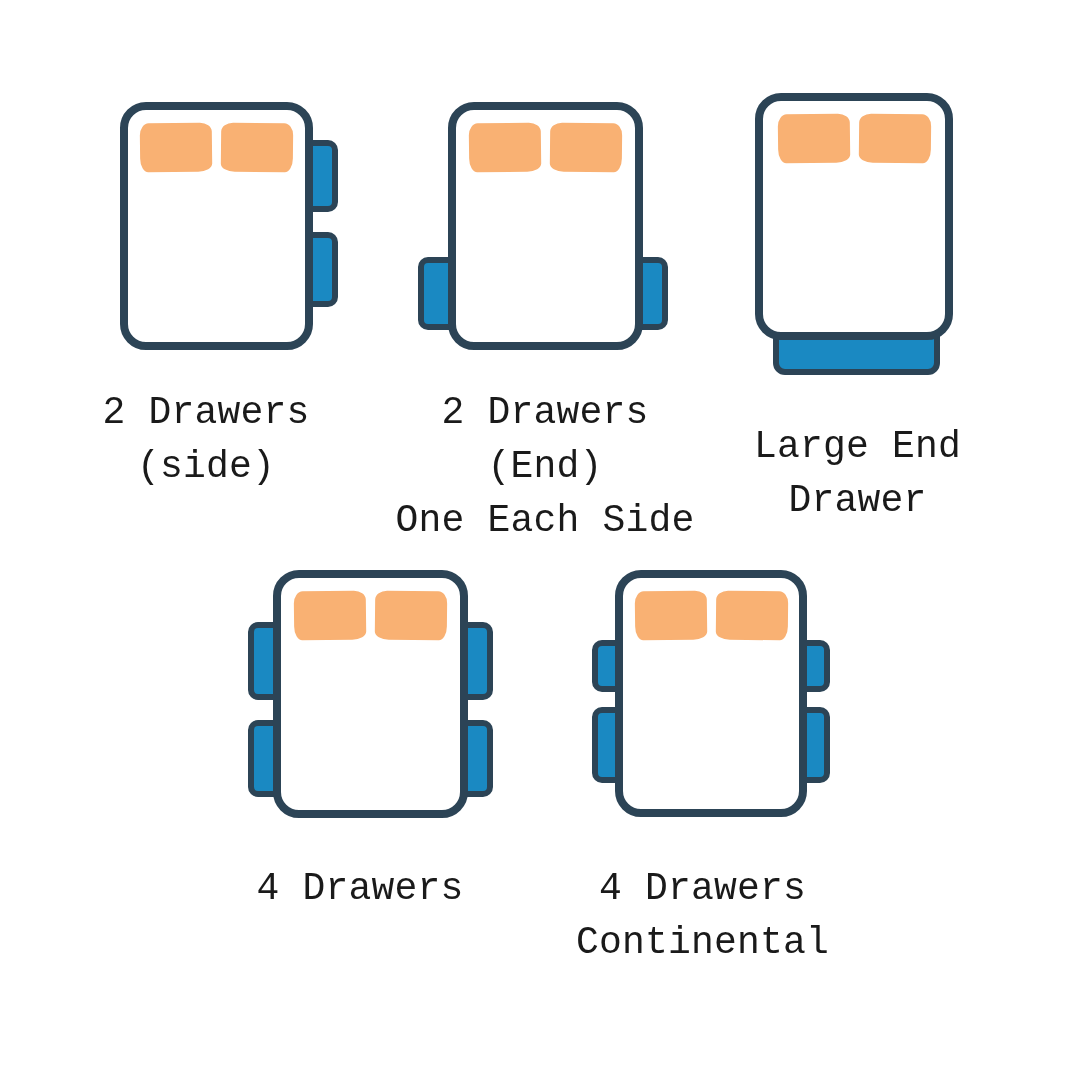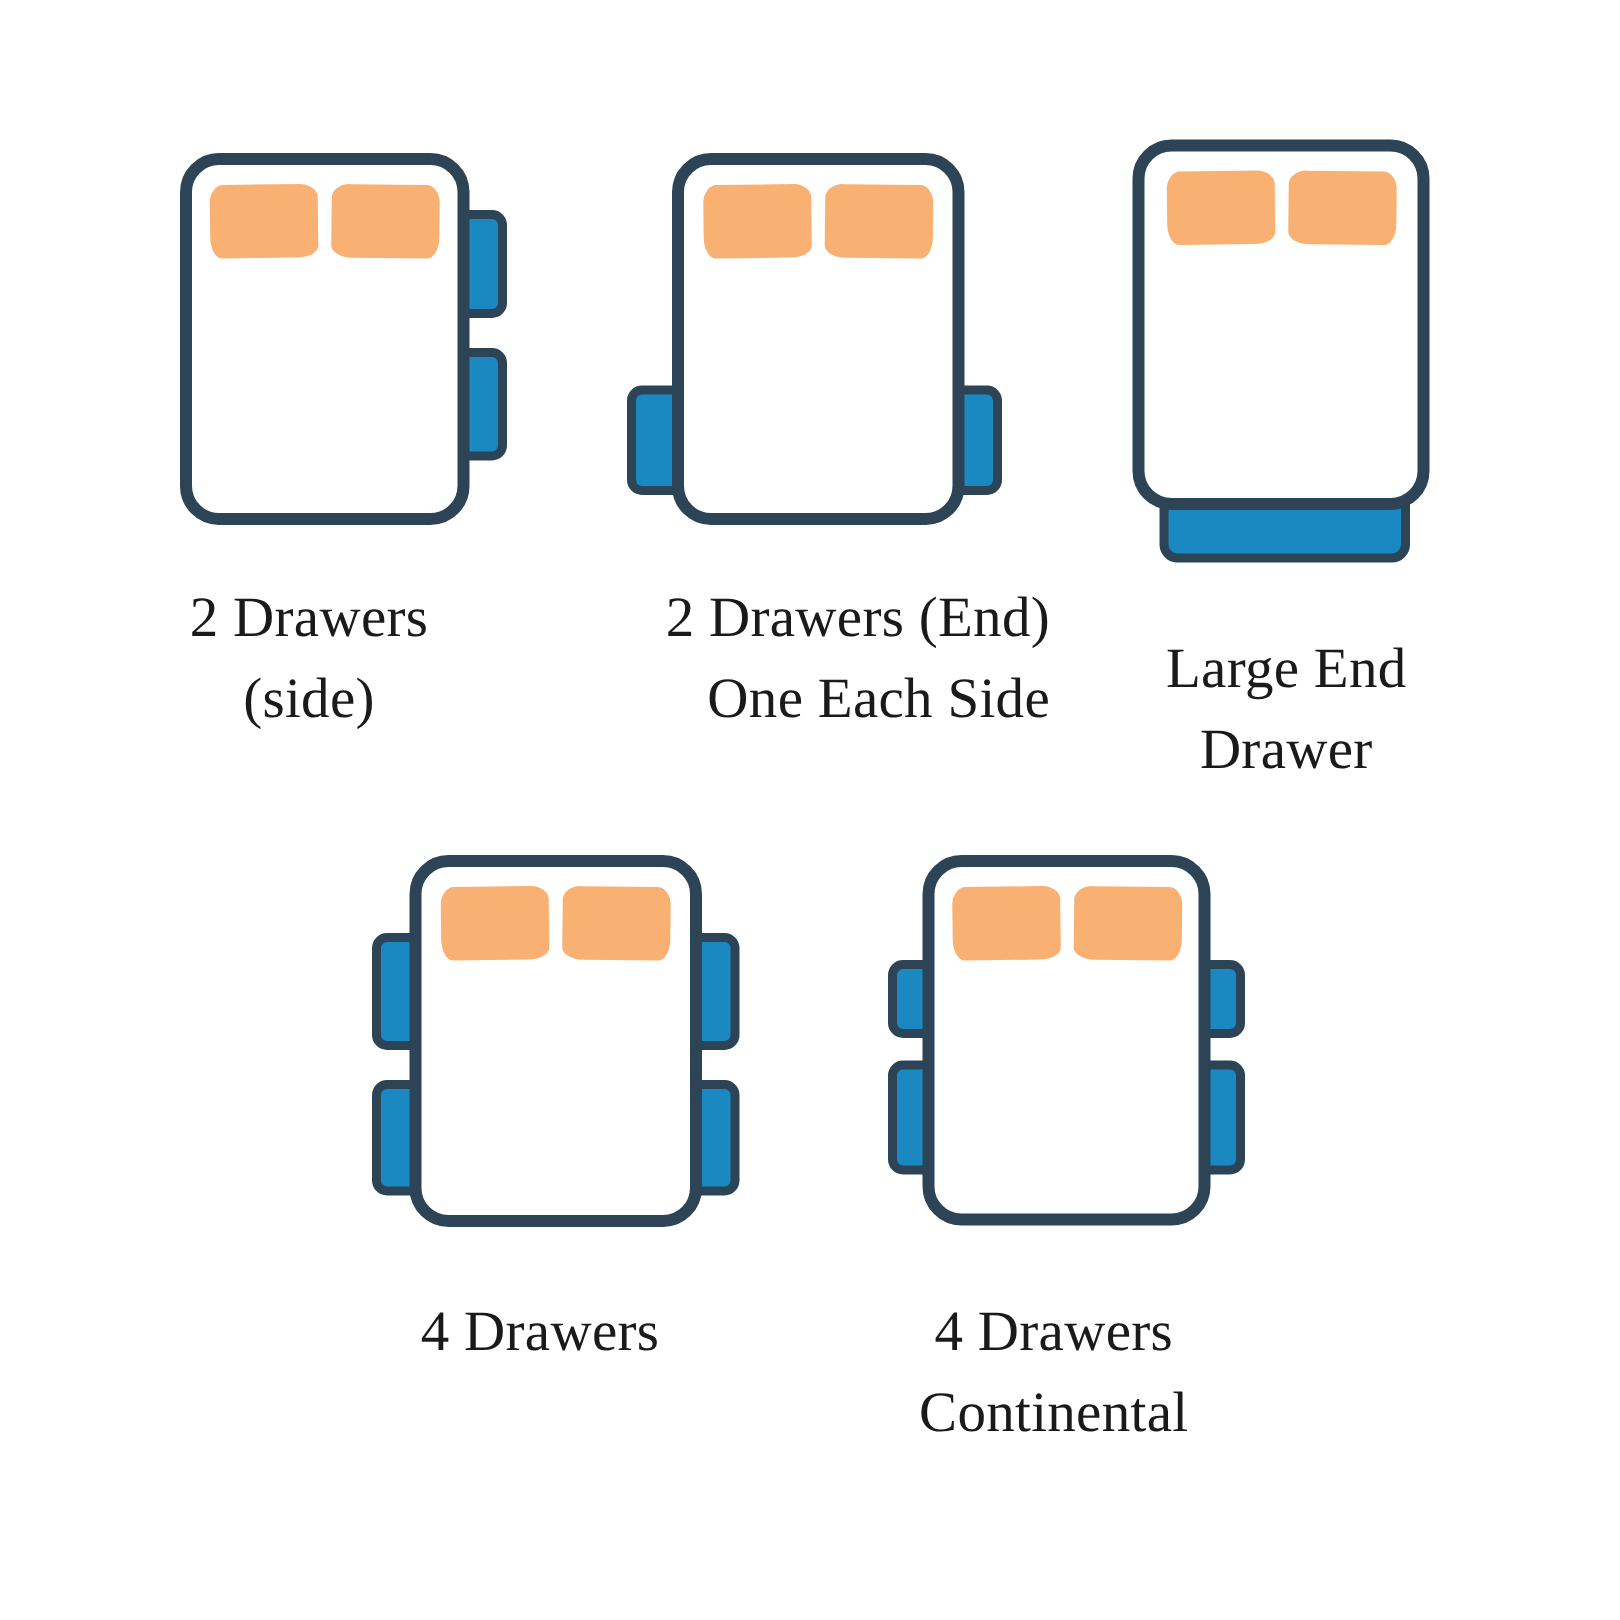--- a/index.html
+++ b/index.html
@@ -6,21 +6,21 @@
     margin: 0;
     padding: 0;
     background: #FFFFFF;
   }
   .canvas {
     position: relative;
     width: 1080px;
     height: 1080px;
     background: #FFFFFF;
     overflow: hidden;
-    font-family: Liberation Serif, serif;
+    font-family: Liberation Mono, monospace;
     border-radius: 14px;
   }
 
   
   .bed {
     position: absolute;
     box-sizing: border-box;
     background: #FFFFFF;
     border: 8px solid #2C4456;
     border-radius: 26px;
@@ -89,21 +89,21 @@
     color: #1A1A1A;
     font-size: 38px;
     line-height: 1.42;
     font-weight: 500;
     text-align: center;
     white-space: pre-line;
     letter-spacing: 0.2px;
     z-index: 3;
   }
   .f1-label { left: 95px;  top: 386px; width: 222px; }
-  .f2-label { left: 390px; top: 386px; width: 310px; text-align: right; }
+  .f2-label { left: 390px; top: 386px; width: 310px; }
   .f3-label { left: 745px; top: 400px; width: 225px; margin-top: 20px; }
   .f4-label { left: 250px; top: 862px; width: 220px; }
   .f5-label { left: 560px; top: 862px; width: 285px; }
 </style>
 </head>
 <body>
 
 <div class="canvas">
 
   <div>

